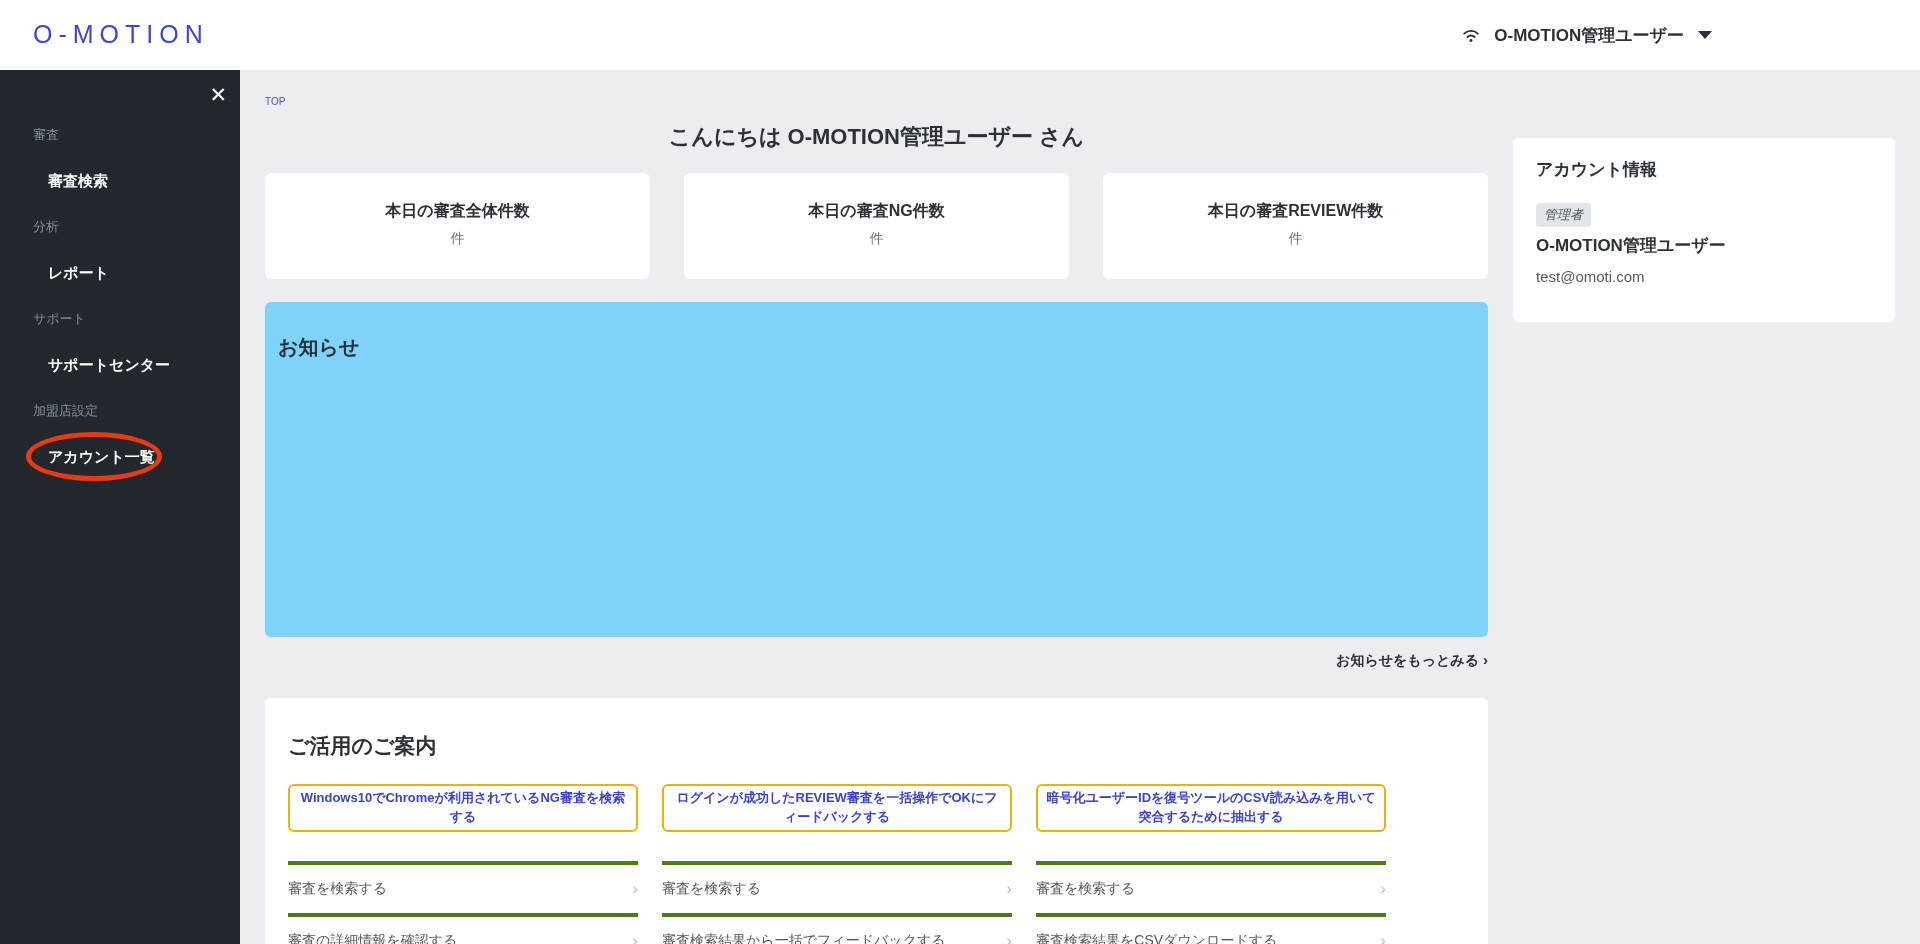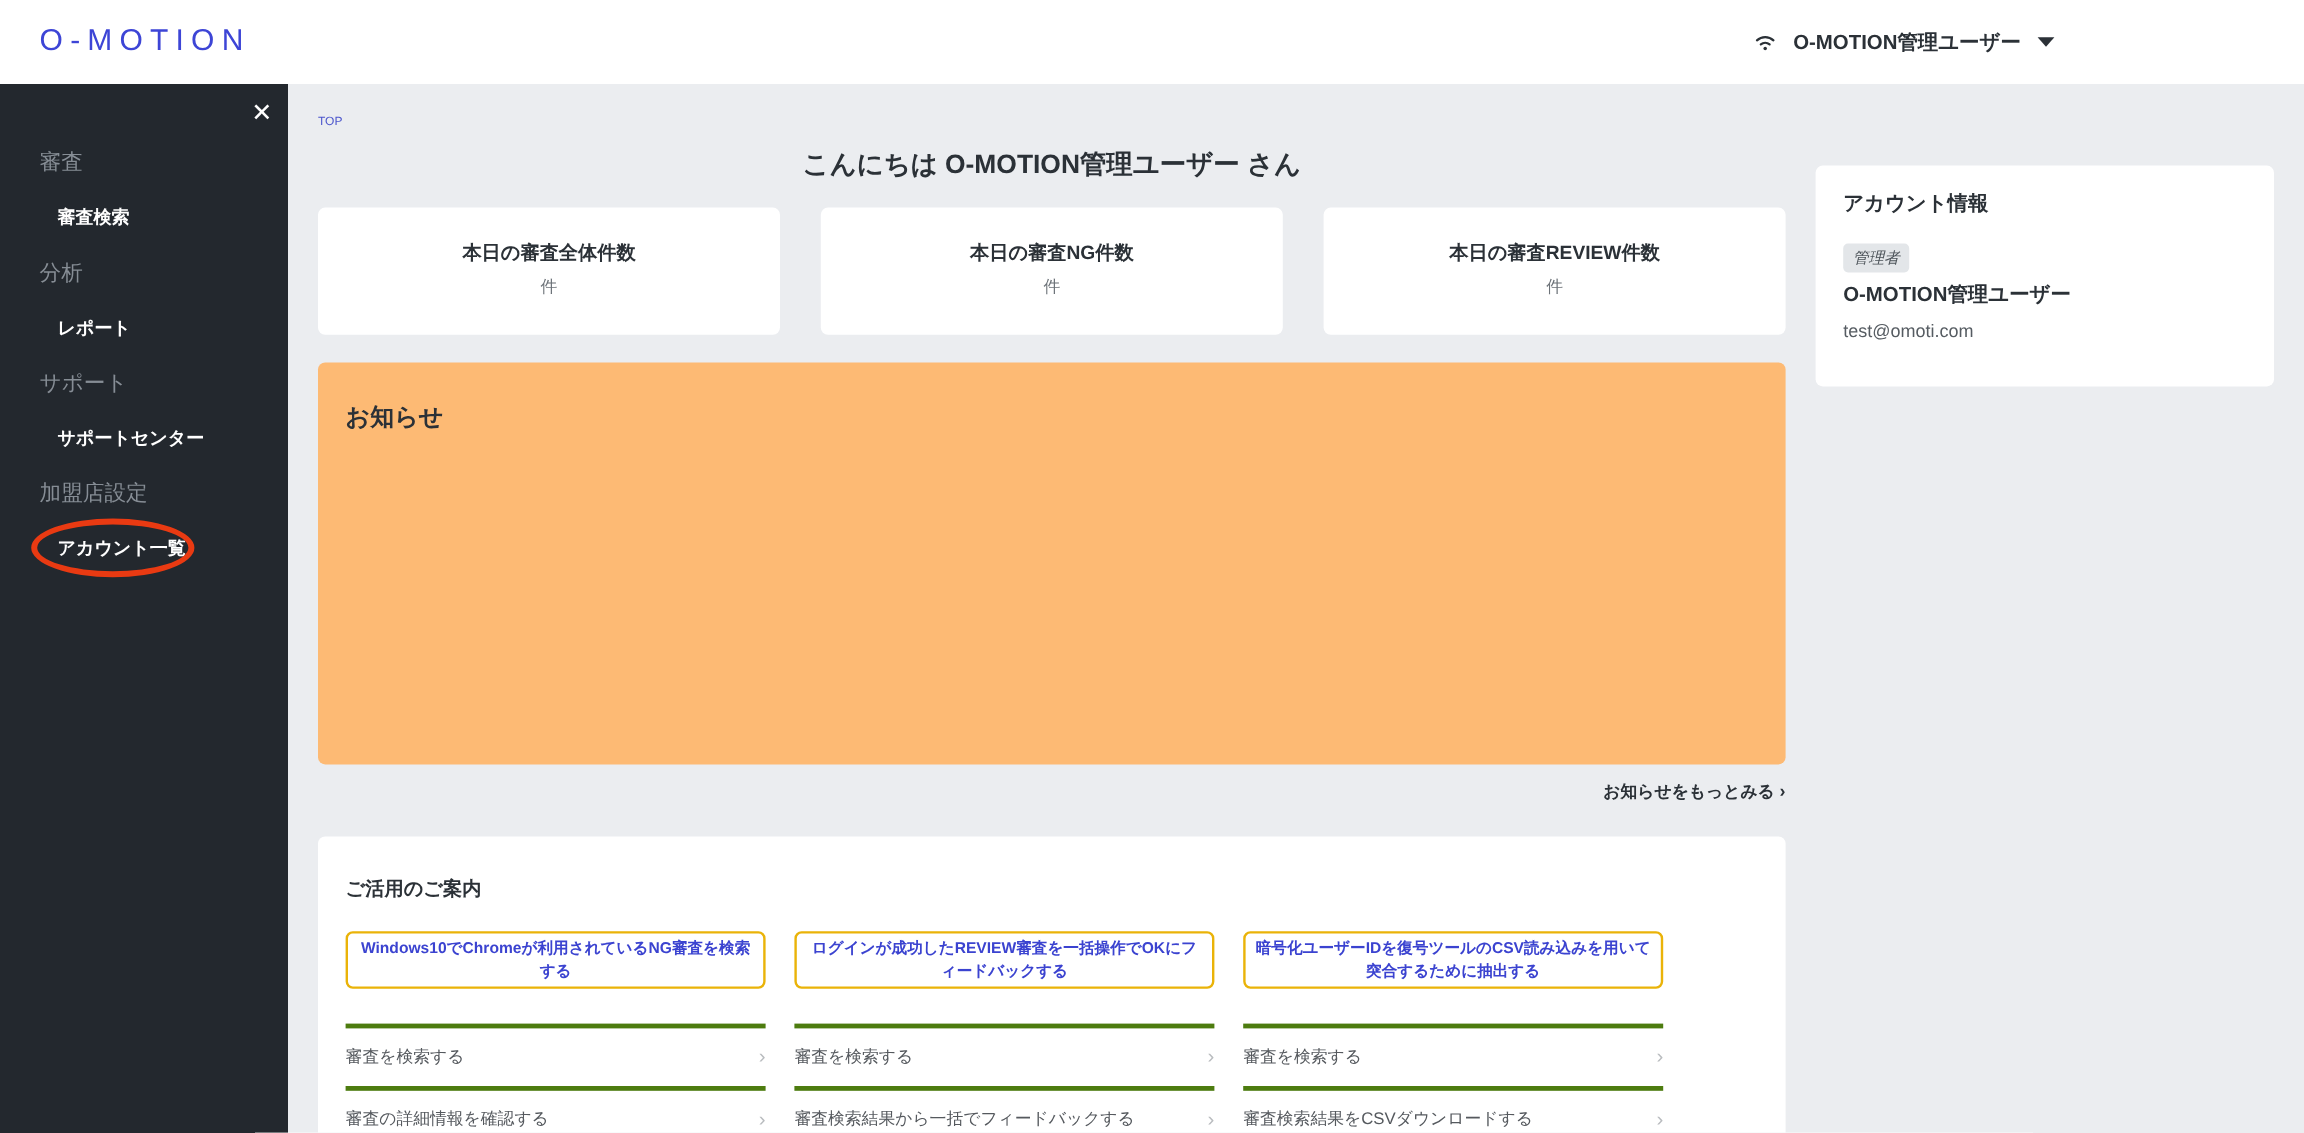--- a/index.html
+++ b/index.html
@@ -18,45 +18,45 @@
   .caret-down { width:0; height:0; border-left:7px solid transparent; border-right:7px solid transparent;
                 border-top:8px solid #2b3137; margin-left:2px; }
 
   
   .sidebar { position:absolute; left:0; top:70px; width:240px; height:874px;
              background:#23282e; z-index:2; }
   .close-btn { position:absolute; top:14px; right:13px; color:#fff; font-size:21px;
                font-weight:700; line-height:1; cursor:pointer; }
   .nav { padding-top:42px; }
   .nav-row { position:relative; height:46px; display:flex; align-items:center; }
-  .nav-heading { padding-left:33px; font-size:18px; color:#868d95; }
+  .nav-heading { padding-left:33px; font-size:13px; color:#868d95; }
   .nav-item { padding-left:48px; font-size:15px; font-weight:700; color:#ffffff; cursor:pointer; }
   .annotation-ellipse { position:absolute; left:26px; top:-2px; width:136px; height:49px;
                         border:5px solid #e93a12; border-radius:50%; pointer-events:none; }
 
   
   .content { position:absolute; left:240px; top:70px; right:0; bottom:0;
              background:#ebedf0; overflow:hidden; }
   .content-inner { position:absolute; left:25px; top:0; width:1223px; }
   .breadcrumb { margin-top:26px; font-size:10px; color:#4c56cc; cursor:pointer; display:inline-block; }
   .greeting { margin-top:13px; font-size:22px; font-weight:700; color:#2b3137;text-align:center; }
 
   .stat-row { display:flex; gap:34px; margin-top:21px; }
   .stat-card { width:385px; height:106px; background:#fff; border-radius:6px; text-align:center; }
   .stat-title { margin-top:28px; font-size:16px; font-weight:700; }
   .stat-unit { margin-top:8px; font-size:14px; color:#6c7278; }
 
-  .notice-card { margin-top:23px; width:1223px; height:335px; background:#fdba74; border-radius:6px; padding:32px 23px; }
+  .notice-card { margin-top:23px; width:1223px; height:335px; background:#7dd3fc; border-radius:6px; padding:32px 13px; }
   .notice-title { font-size:20px; font-weight:700; }
   .more-row { margin-top:14px; text-align:right; }
   .more-link { font-size:14px; font-weight:700; color:#2b3137; cursor:pointer; }
   .more-link .chev { font-size:15px; margin-left:4px; }
 
   .guide-card { margin-top:28px; width:1223px; height:360px; background:#fff; border-radius:6px; padding:34px 23px; }
-  .guide-title { font-size:16px; font-weight:700; }
+  .guide-title { font-size:21px; font-weight:700; }
   .guide-cols { display:flex; gap:24px; margin-top:24px; }
   .guide-col { width:350px; }
   .guide-btn { width:350px; height:48px; background:#fff; border:2px solid #eab308; border-radius:6px;
                color:#3b43d0; font-size:13px; font-weight:700; line-height:1.45; text-align:center;
                display:flex; align-items:center; justify-content:center; padding:4px 8px; cursor:pointer;
                font-family:"Liberation Sans","DejaVu Sans",sans-serif; }
   .guide-links { margin-top:29px; }
   .link-row { height:52px; border-top:4px solid #4d7c0f; display:flex; align-items:center;
               justify-content:space-between; font-size:14px; color:#55595e; cursor:pointer; }
   .link-row .chev { color:#b9bcbf; font-size:17px; }

